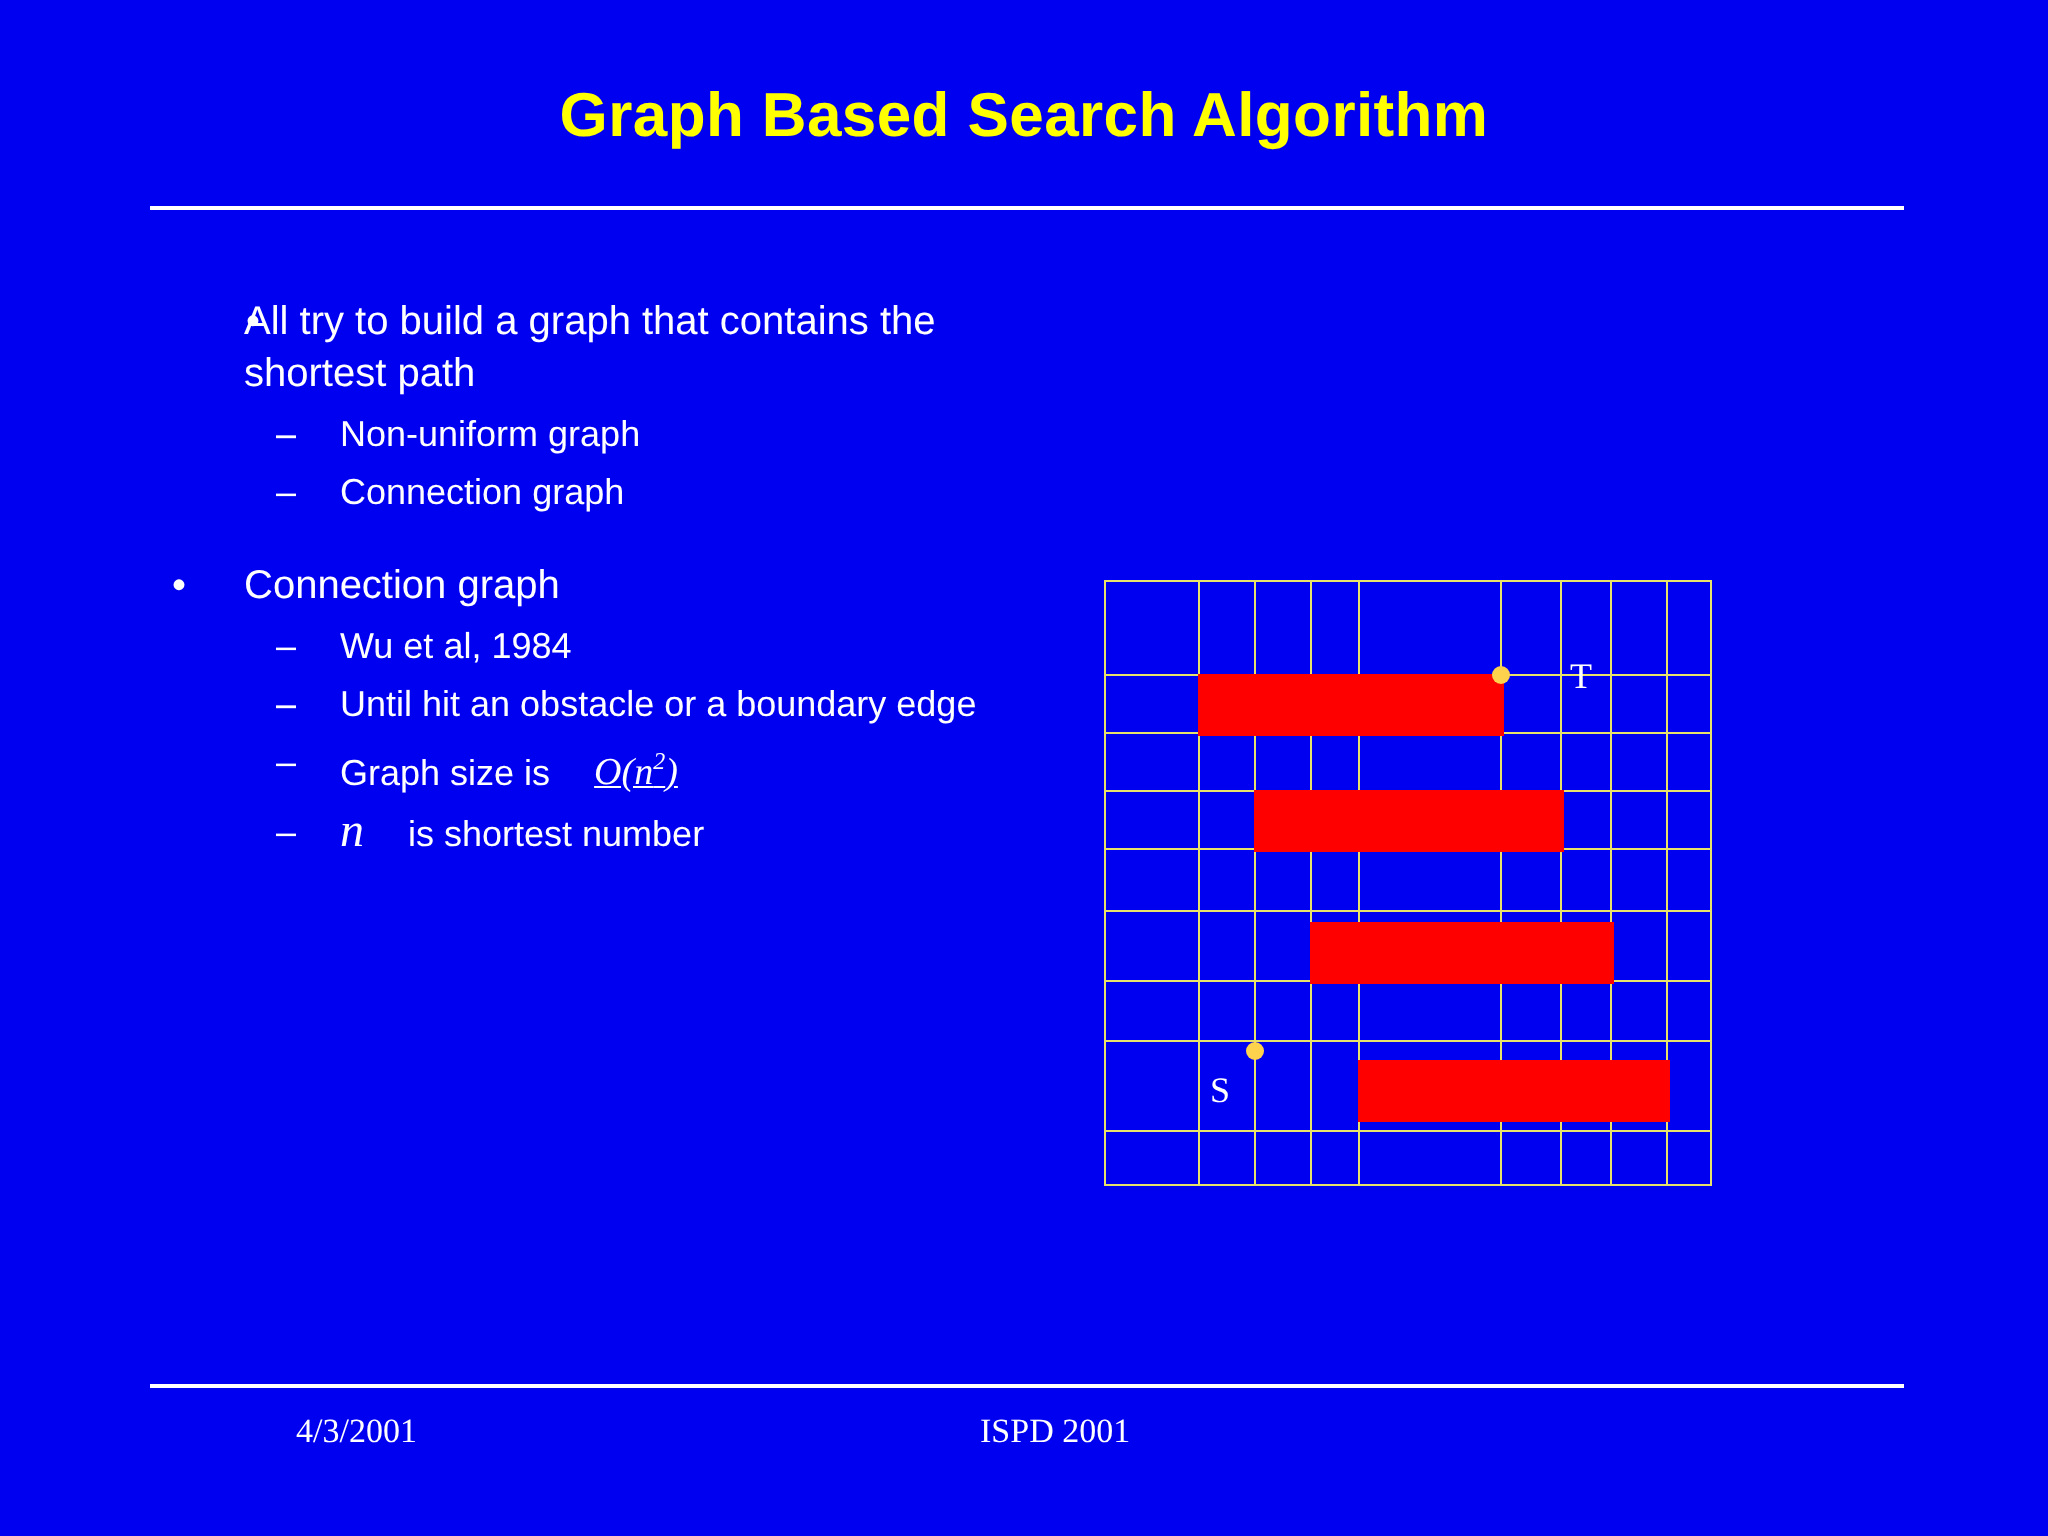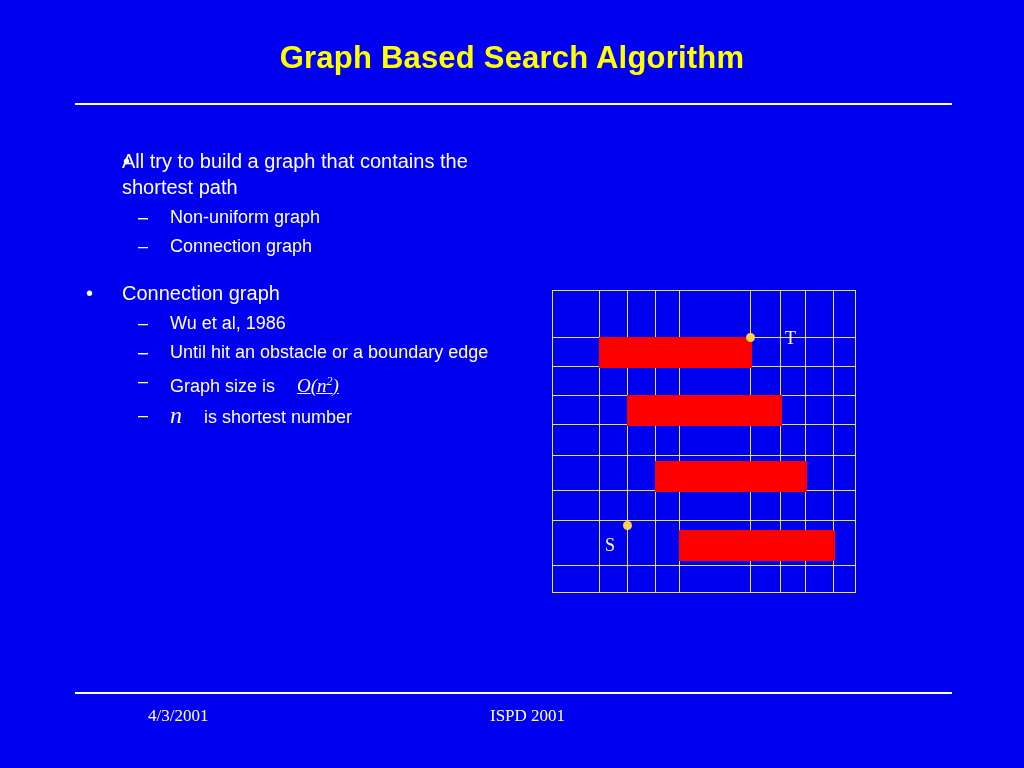--- a/index.html
+++ b/index.html
@@ -194,21 +194,21 @@
 
     <div class="spacer"></div>
 
     <div class="lvl1 indent-b">
       <span class="bullet">•</span>
       <span class="txt">Connection graph</span>
     </div>
 
     <div class="lvl2">
       <span class="dash">–</span>
-      <span>Wu et al, 1986</span>
+      <span>Wu et al, 1984</span>
     </div>
 
     <div class="lvl2">
       <span class="dash">–</span>
     </div>
 
     <div class="lvl2">
       <span class="dash">–</span>
       <span>Until hit an obstacle or a boundary edge</span>
     </div>

